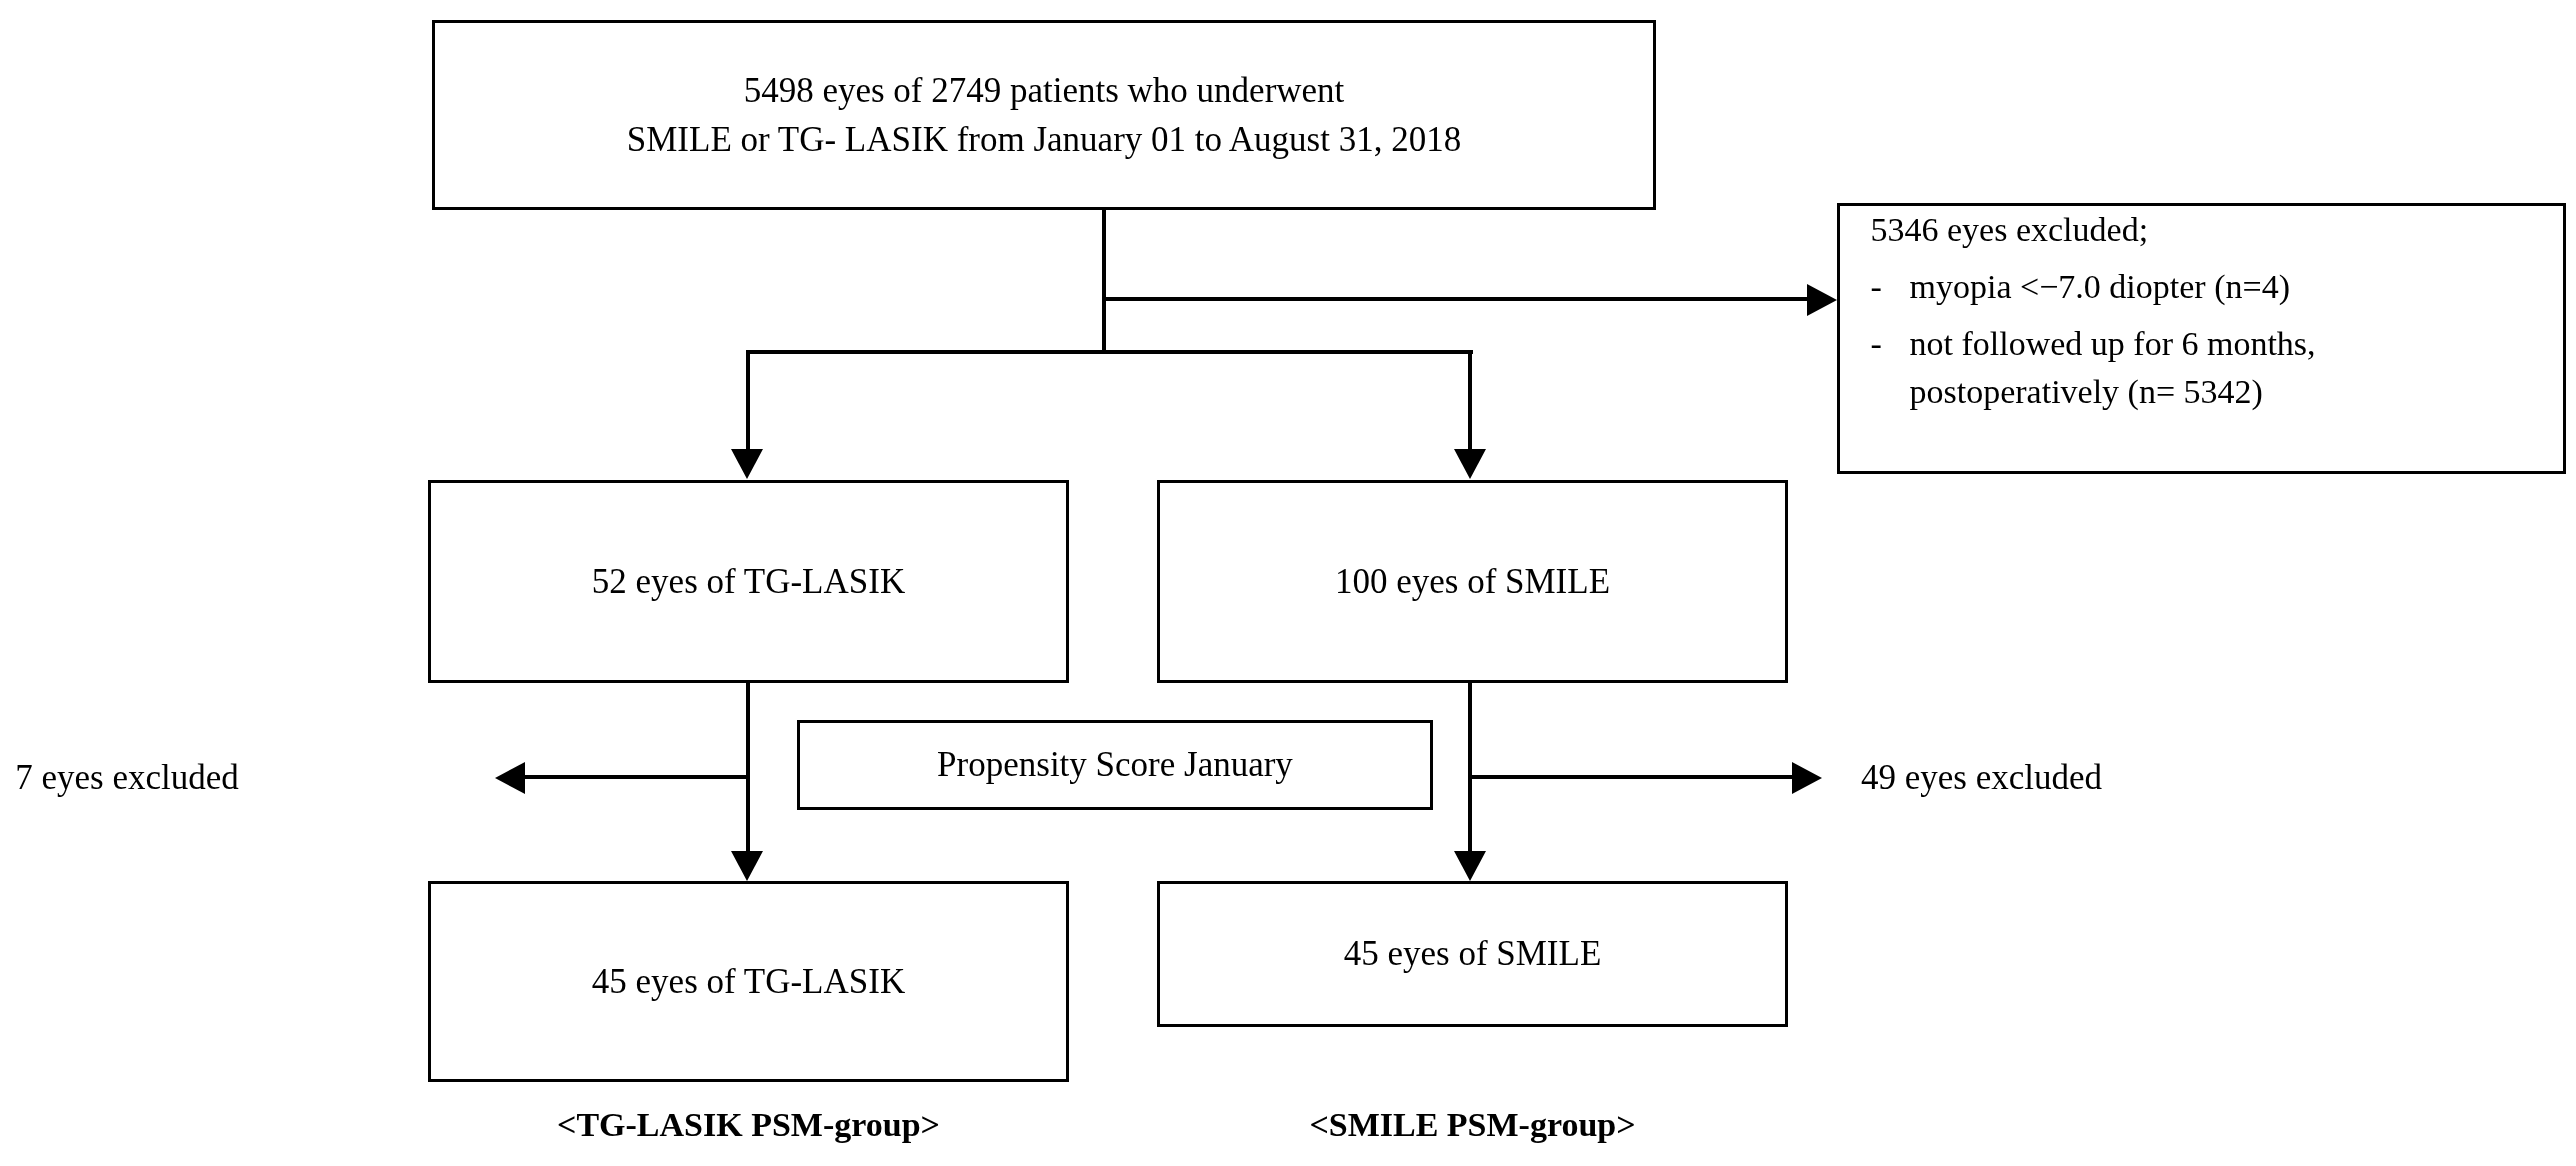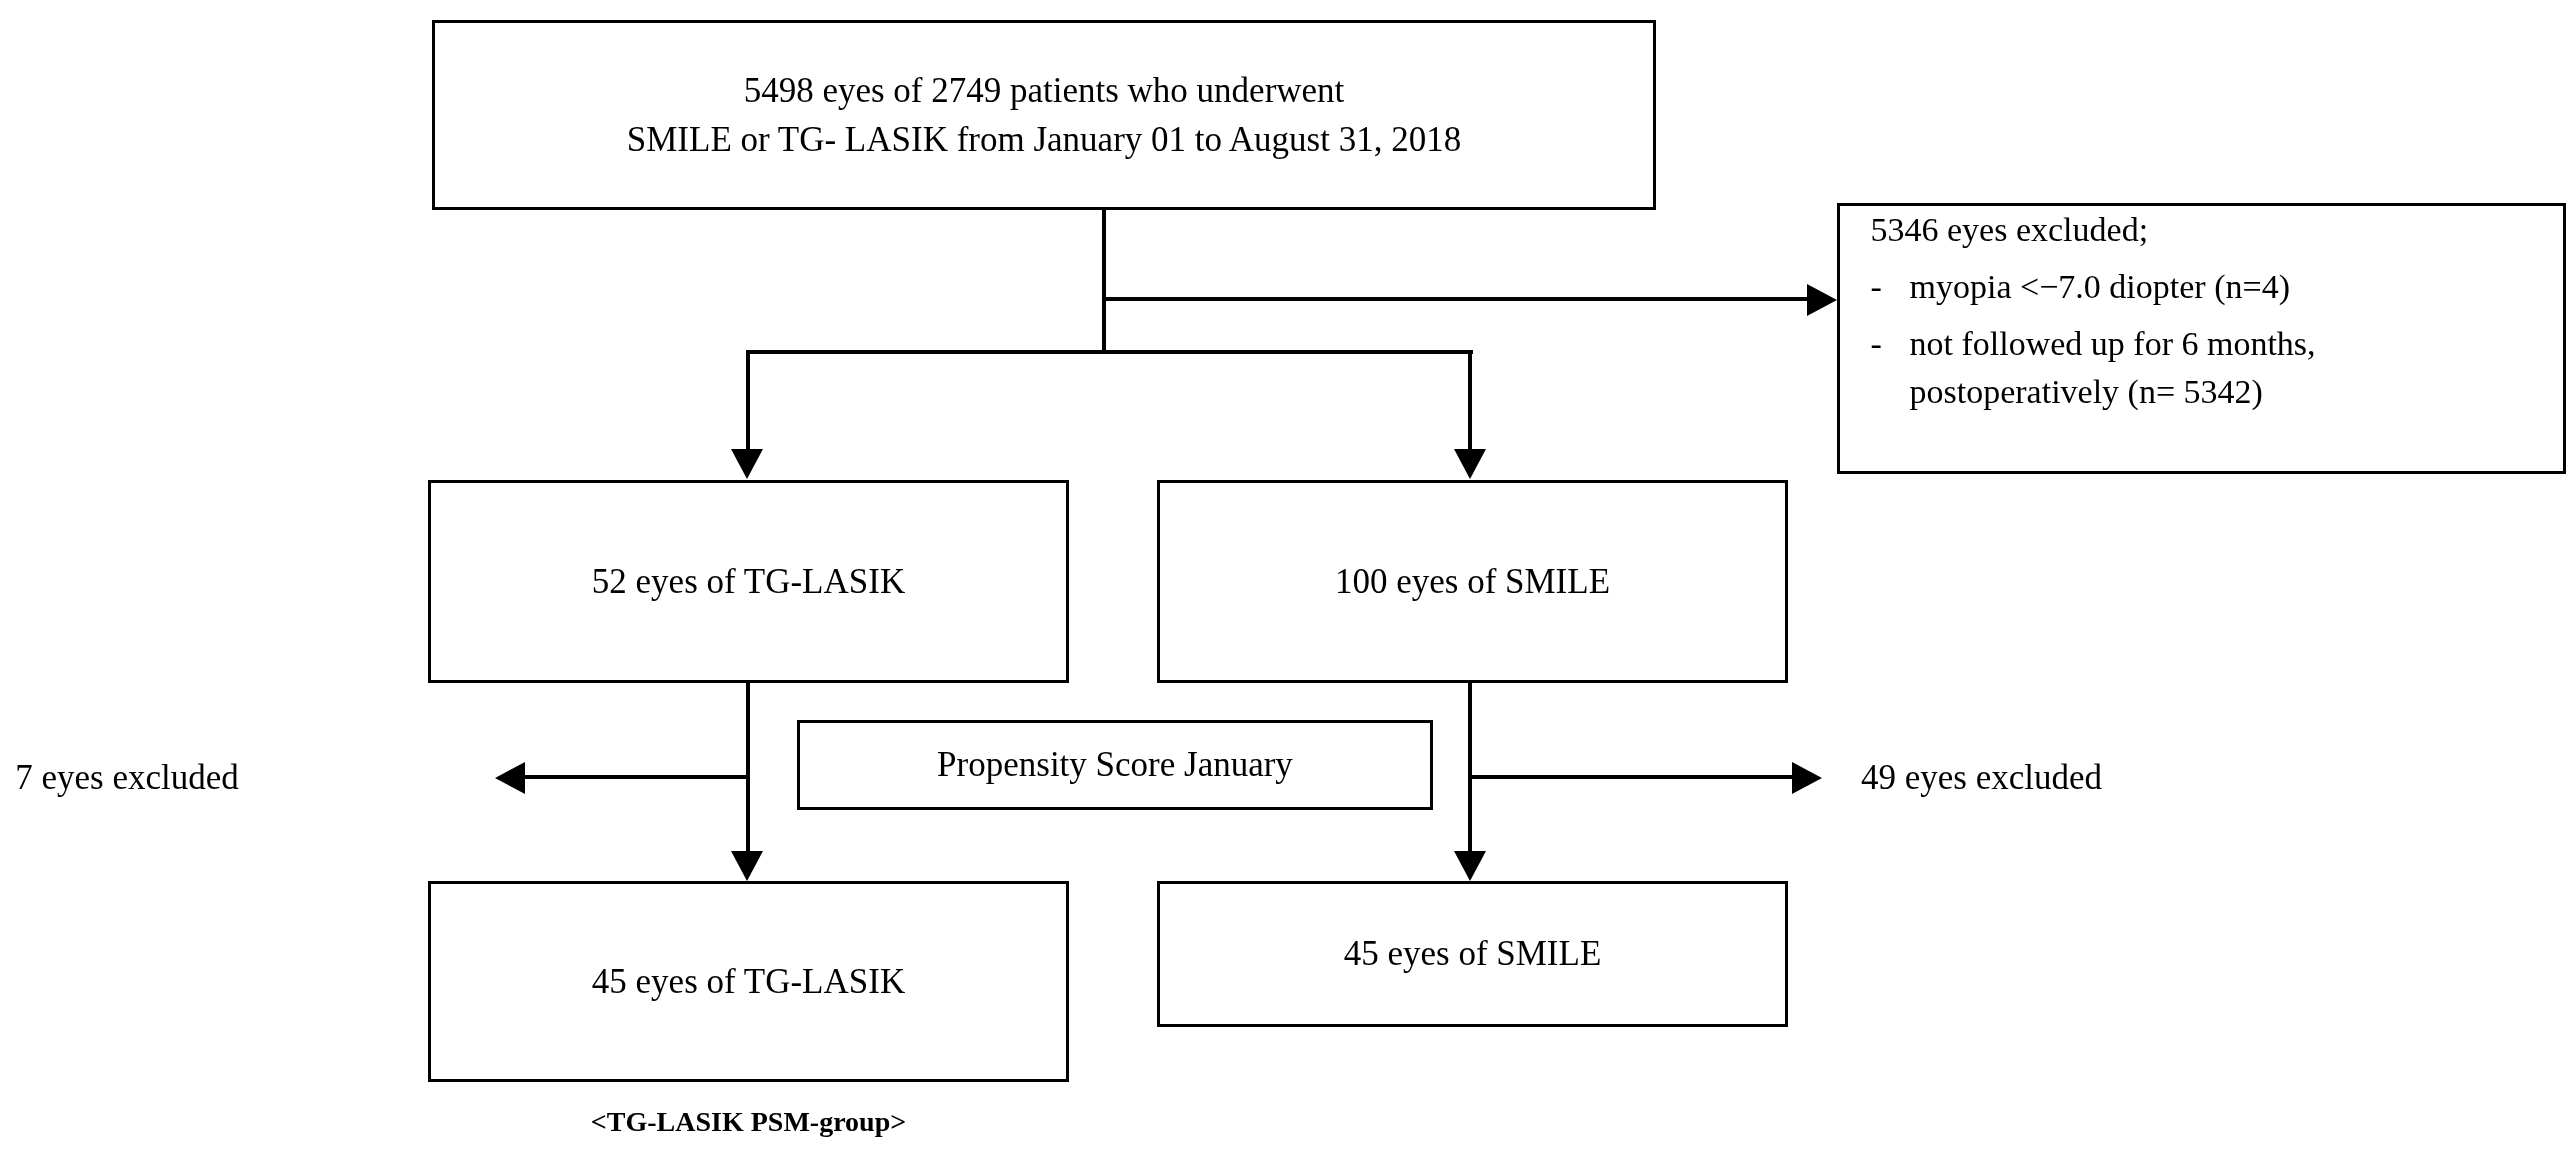--- a/index.html
+++ b/index.html
@@ -79,21 +79,21 @@
     position: absolute;
     font-size: 35px;
     white-space: nowrap;
     line-height: 1;
   }
   #label-left-excluded  { left: 15.3px;   top: 760px; }
   #label-right-excluded { left: 1861px; top: 760px; }
 
   .group-label {
     position: absolute;
-    font-size: 28px;
+    font-size: 34px;
     font-weight: bold;
     white-space: nowrap;
     line-height: 1;
     text-align: center;
   }
   #label-group-lasik { left: 428px;  top: 1108px; width: 641px; }
   #label-group-smile { left: 1157px; top: 1108px; width: 631px; }
 
   
   .conn {
@@ -192,20 +192,21 @@
     <span class="line">45 eyes of TG-LASIK</span>
   </div>
   <div class="node" id="node-smile2">
     <span class="line">45 eyes of SMILE</span>
   </div>
 
   <div class="side-label" id="label-left-excluded">7 eyes excluded</div>
   <div class="side-label" id="label-right-excluded">49 eyes excluded</div>
 
   <div class="group-label" id="label-group-lasik">&lt;TG-LASIK PSM-group&gt;</div>
+  <div class="group-label" id="label-group-smile">&lt;SMILE PSM-group&gt;</div>
 
   <div class="conn v" id="stem-main"></div>
   <div class="conn h" id="branch-excl"></div>
   <div class="conn h" id="split-bar"></div>
   <div class="conn v" id="drop-left"></div>
   <div class="conn v" id="drop-right"></div>
   <div class="conn v" id="col-left"></div>
   <div class="conn v" id="col-right"></div>
   <div class="conn h" id="psm-left-shaft"></div>
   <div class="conn h" id="psm-right-shaft"></div>

